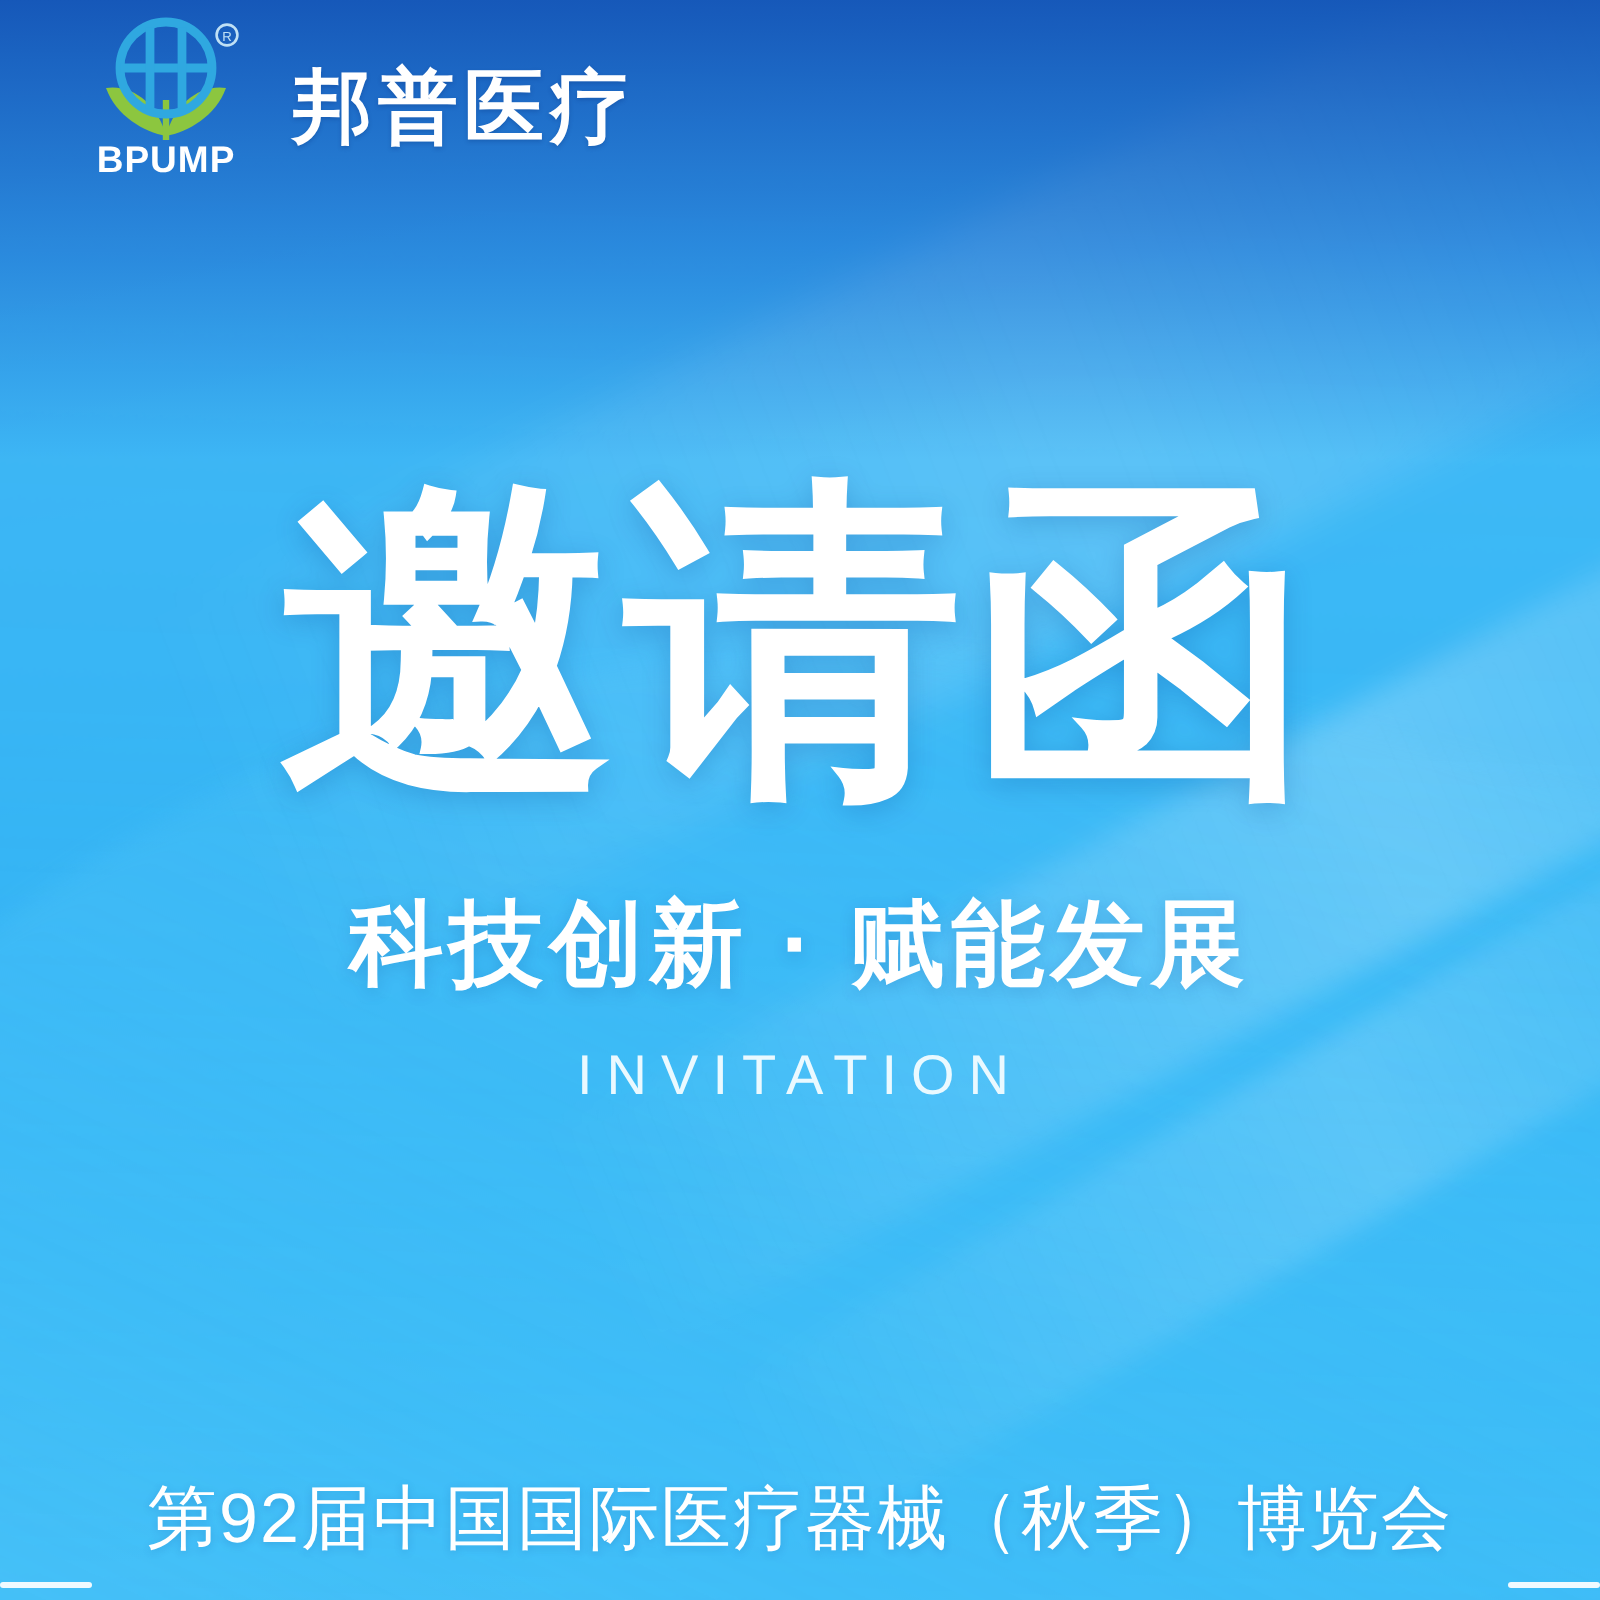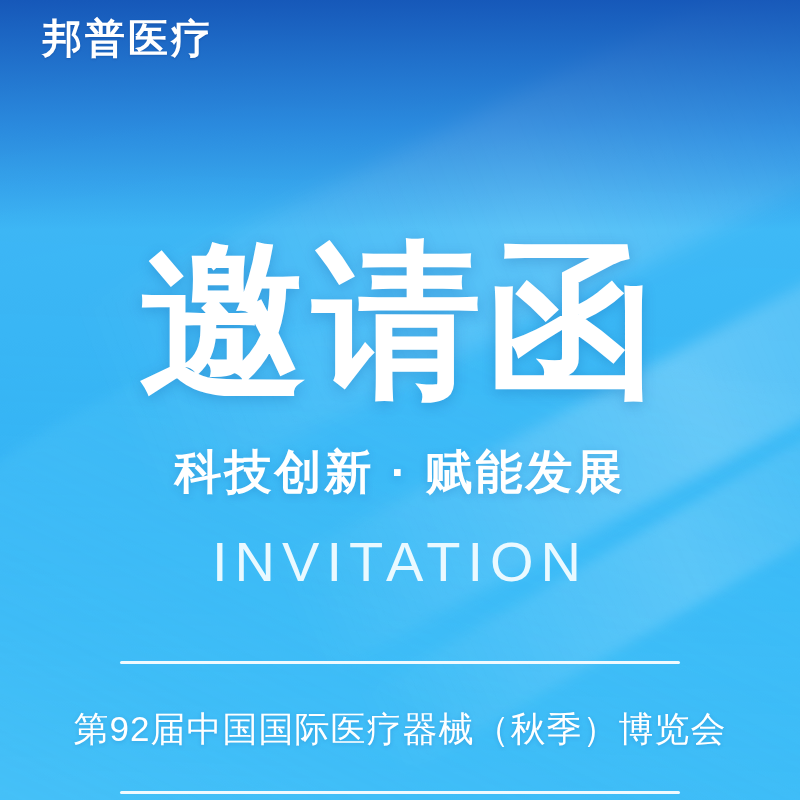--- a/index.html
+++ b/index.html
@@ -165,38 +165,38 @@
   .tagline {
     margin-top: 39px;
     color: #ffffff;
     font-size: 47px;
     font-weight: 700;
     letter-spacing: 3px;
     line-height: 1.1;
     text-shadow: 0 2px 8px rgba(4,58,140,0.18);
   }
   .en-word {
-    margin-top: 36px;
+    margin-top: 26px;
     color: #eaf9ff;
-    font-size: 56px;
+    font-size: 28px;
     font-weight: 300;
     letter-spacing: 7px;
     line-height: 1;
   }
 
   
   .footer {
     position: absolute;
     left: 0;
     right: 0;
     bottom: 6px;
     z-index: 5;
     display: flex;
-    flex-direction: column;
-    align-items: center;
+    flex-direction: row;
+    align-items: flex-end;
     gap: 28px;
   }
   .rule {
     width: 560px;
     height: 3px;
     background: rgba(255,255,255,0.92);
     border-radius: 2px;
   }
   .rule.bottom { width: 560px; }
   .event-name {
@@ -220,20 +220,44 @@
     <div class="sweep-edge"></div>
     <div class="sweep-b"></div>
     <div class="streak"></div>
     <div class="streak-2"></div>
     <div class="streak-3"></div>
     <div class="top-shade"></div>
   </div>
 
   <div class="brand">
 
+    <div class="logo-mark">
+      <svg width="82" height="84" viewBox="0 0 82 84" aria-hidden="true">
+
+        <g>
+          <path d="M41 62 C 30 60, 16 52, 11 38 C 24 36, 37 46, 41 62 Z" fill="#8cc63f"></path>
+          <path d="M41 62 C 52 60, 66 52, 71 38 C 58 36, 45 46, 41 62 Z" fill="#8cc63f"></path>
+          <path d="M39.4 44 L39.4 64 L42.6 64 L42.6 44 Z" fill="#8cc63f"></path>
+        </g>
+
+        <g>
+          <circle cx="41" cy="28" r="23" fill="none" stroke="#2fa8e0" stroke-width="4.4"></circle>
+          <path d="M18.4 28 H63.6" stroke="#2fa8e0" stroke-width="4.4" fill="none"></path>
+          <path d="M33 7.6 V48.4" stroke="#2fa8e0" stroke-width="4.4" fill="none"></path>
+          <path d="M49 7.6 V48.4" stroke="#2fa8e0" stroke-width="4.4" fill="none"></path>
+        </g>
+
+        <g>
+          <circle cx="71.5" cy="11.5" r="5.2" fill="none" stroke="#bfe0f5" stroke-width="1.3"></circle>
+          <text x="71.5" y="14.3" text-anchor="middle" font-size="6.6" font-family="Liberation Sans, sans-serif" fill="#bfe0f5">R</text>
+        </g>
+
+        <text x="41" y="80" text-anchor="middle" font-family="Liberation Sans, sans-serif" font-size="18.5" font-weight="bold" letter-spacing="0.5" fill="#ffffff">BPUMP</text>
+      </svg>
+    </div>
 
     <div class="brand-name">邦普医疗</div>
   </div>
 
   <div class="center">
     <h1 class="headline">邀请函</h1>
 
     <div class="tagline">科技创新 · 赋能发展</div>
 
     <div class="en-word">INVITATION</div>

